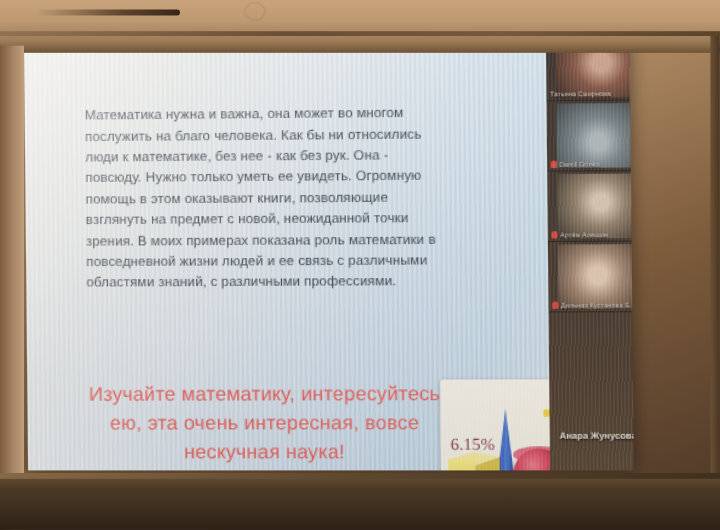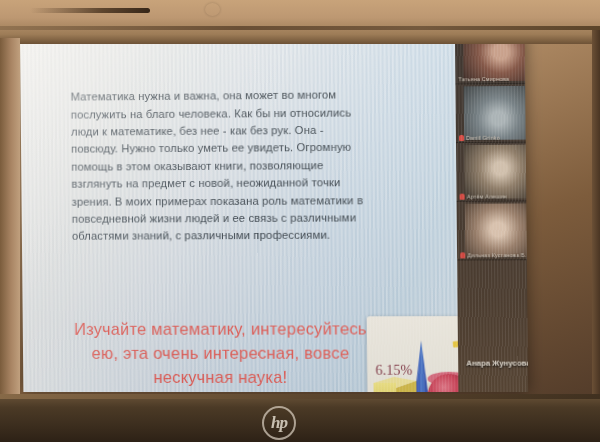--- a/index.html
+++ b/index.html
@@ -208,16 +208,15 @@
   <div class="bezel-top">
     <div class="desk-edge"></div>
     <div class="webcam"></div>
     <div class="seam"></div>
   </div>
   <div class="bezel-left"></div>
   <div class="bezel-right"></div>
 
   <div class="palmrest">
     <div class="hinge"></div>
-    <div class="hp-logo">hp</div>
   </div>
 
 </div>
 
 </body></html>

